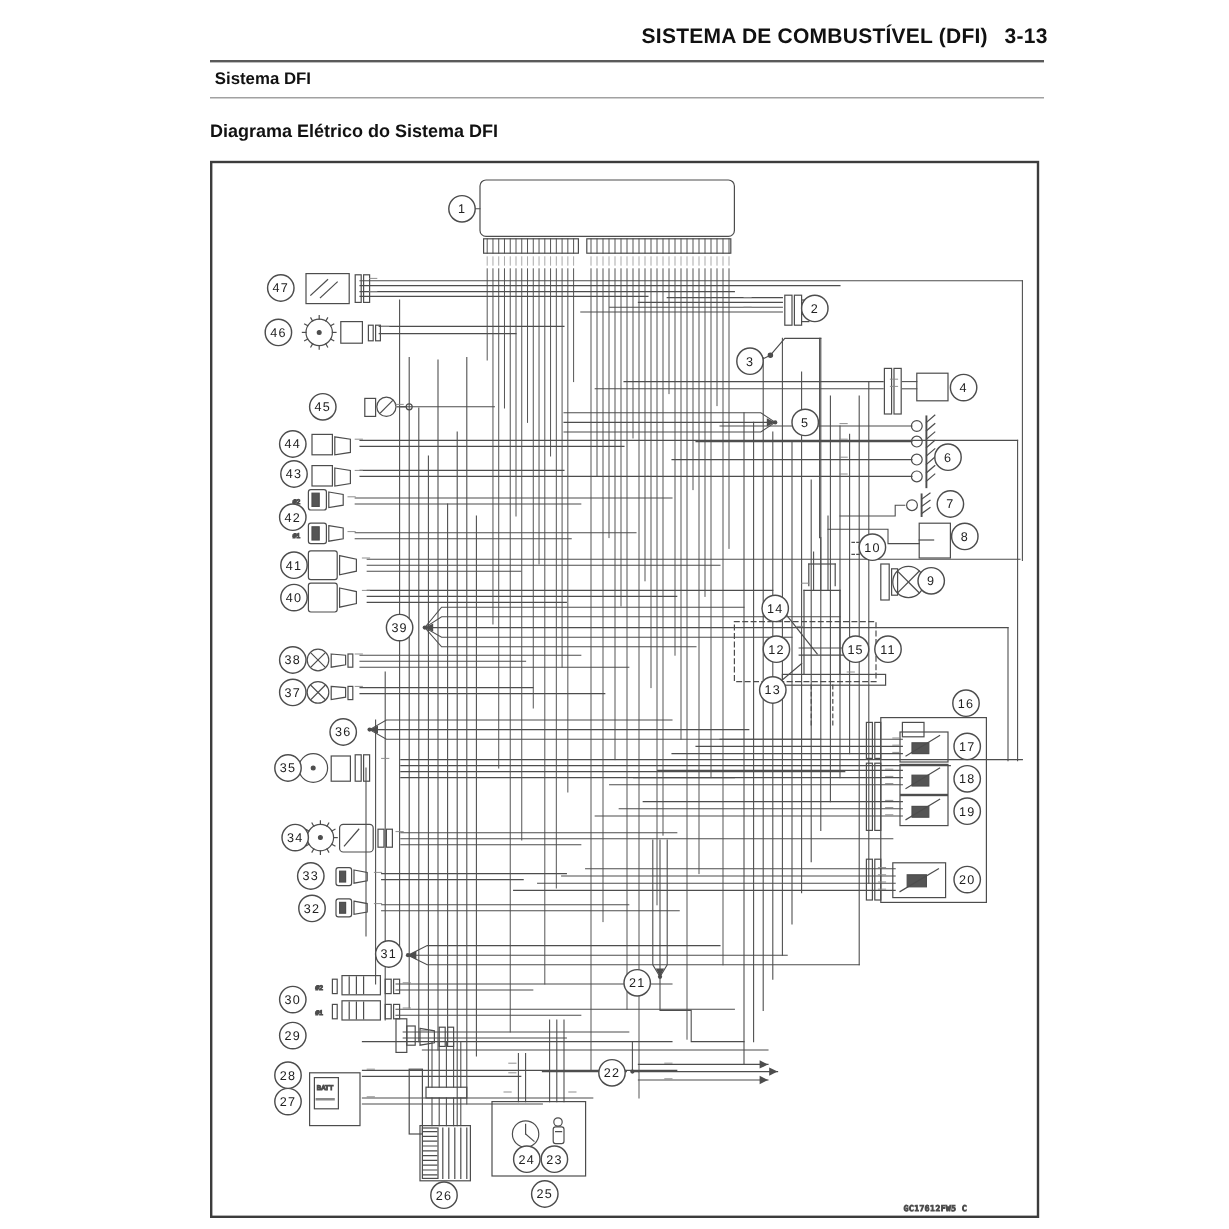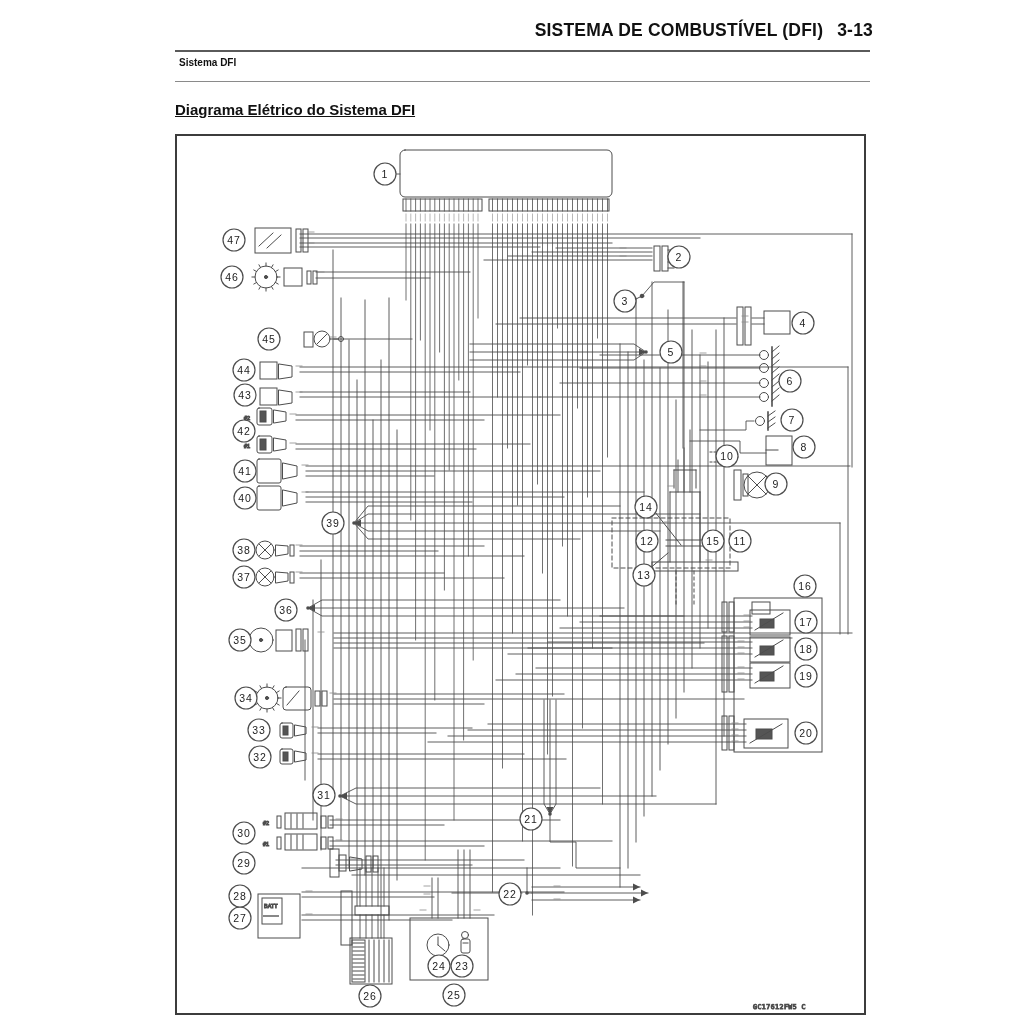--- a/index.html
+++ b/index.html
@@ -8,22 +8,22 @@
     font-family:"Liberation Sans","DejaVu Sans",sans-serif;color:#111;
     overflow:hidden;
   }
   .hdr{
     position:absolute;top:20px;right:151px;font-size:17.5px;font-weight:bold;
     letter-spacing:.2px;white-space:nowrap;
   }
   .hdr .pg{margin-left:14px;}
   .rule1{position:absolute;left:175px;top:50px;width:695px;height:0;border-top:2px solid #5a5a5a;}
   .rule2{position:absolute;left:175px;top:81px;width:695px;height:0;border-top:1.5px solid #8a8a8a;}
-  .section-title{position:absolute;left:179px;top:57px;font-size:10px;font-weight:bold;}
-  .figure-title{position:absolute;left:175px;top:101px;font-size:15px;font-weight:bold;text-decoration:underline;}
+  .section-title{position:absolute;left:179px;top:57px;font-size:14px;font-weight:bold;}
+  .figure-title{position:absolute;left:175px;top:101px;font-size:15px;font-weight:bold;}
   .frame{
     position:absolute;left:175px;top:134px;width:691px;height:881px;
     border:2px solid #3c3c3c;box-sizing:border-box;background:#fff;
   }
   svg text{font-family:"Liberation Sans","DejaVu Sans",sans-serif;}
   .co-txt{font-size:10.5px;fill:#222;letter-spacing:1px;}
   .tiny{font-size:5.5px;fill:#333;}
   .code-txt{font-family:"DejaVu Sans Mono","Liberation Mono",monospace;font-size:6.5px;fill:#555;letter-spacing:.5px;}
 </style>
 </head>

